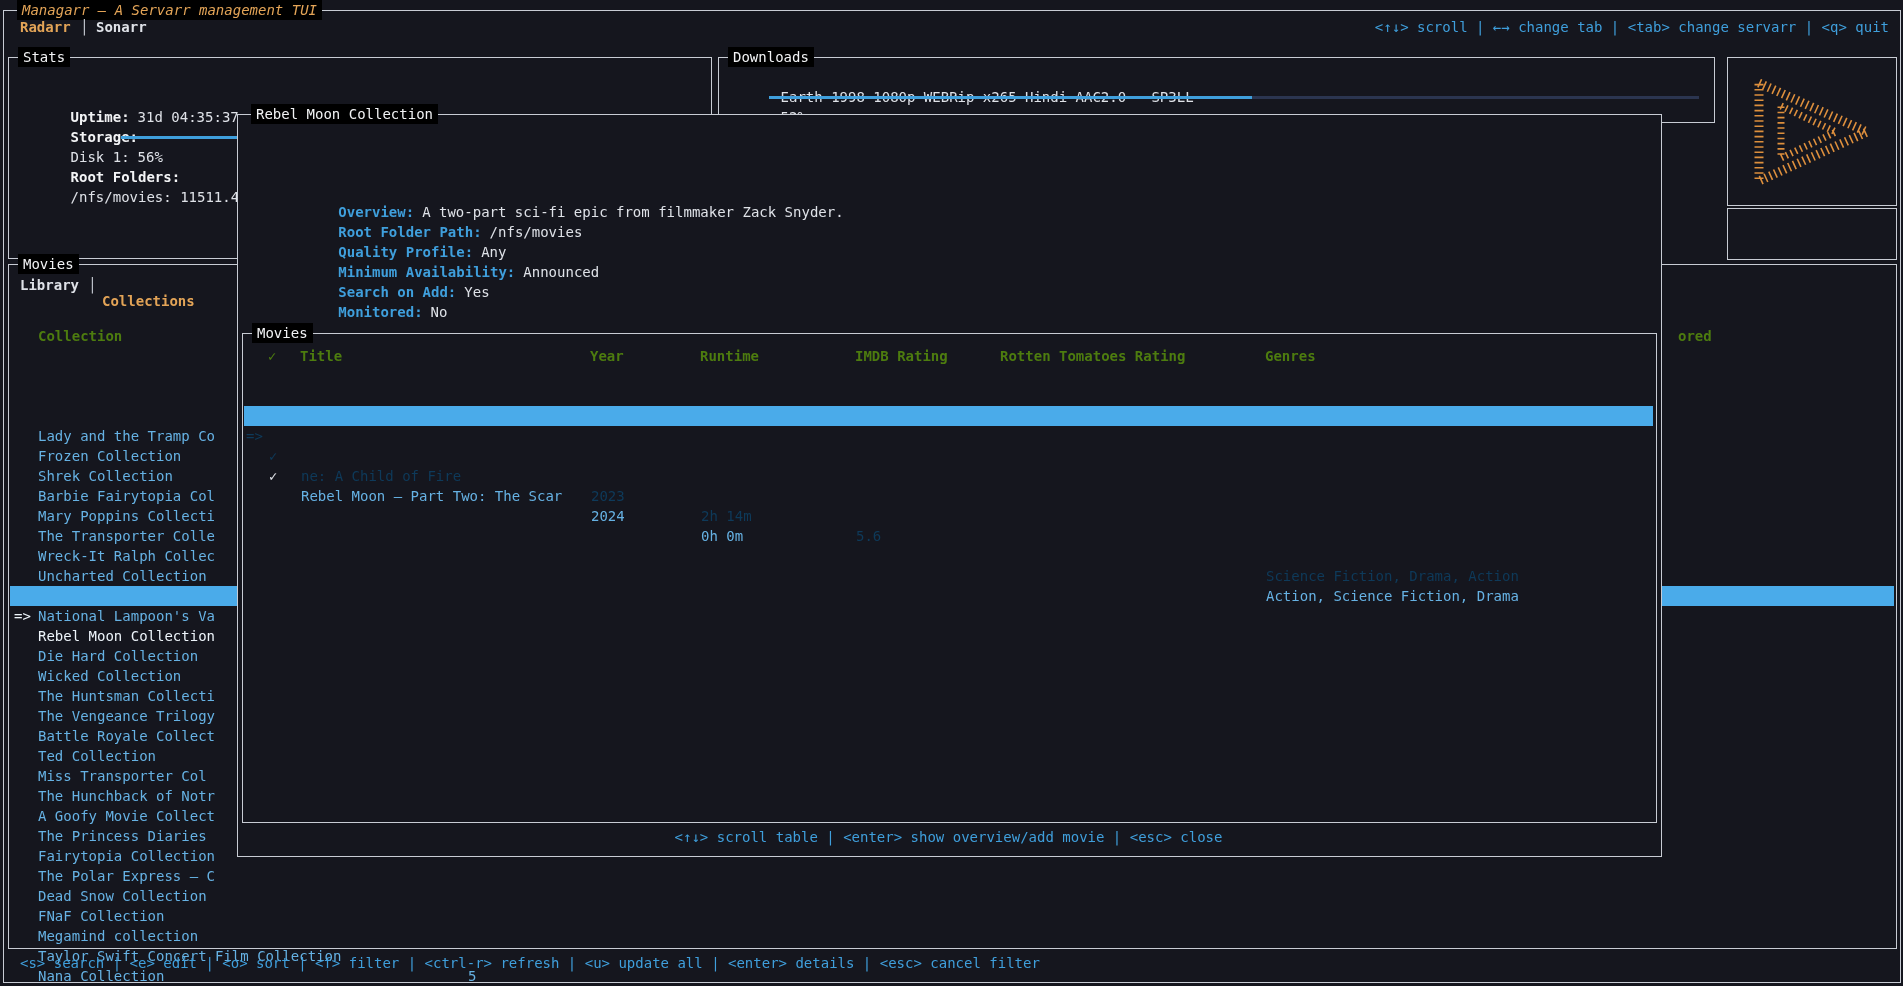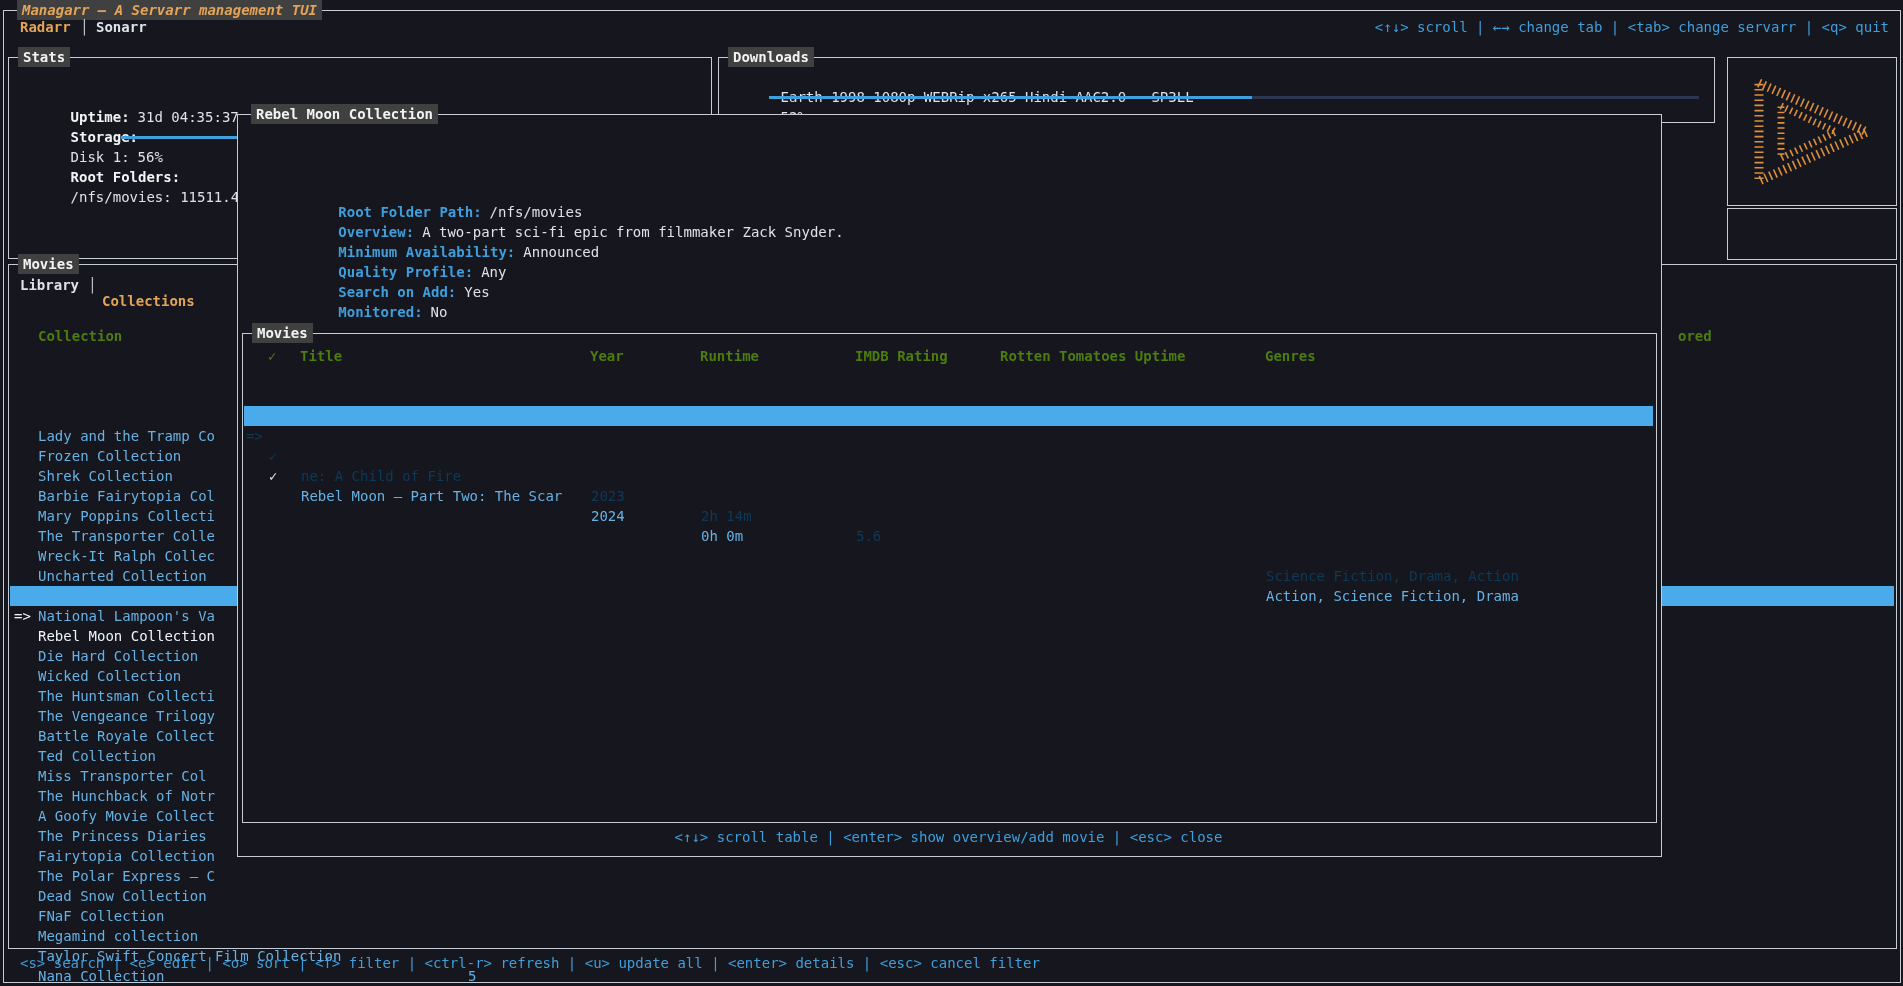--- a/index.html
+++ b/index.html
@@ -1,21 +1,21 @@
 <!DOCTYPE html>
 <html><head>
 <meta charset="utf-8">
 <title>Managarr</title>
 <style>
   html,body{margin:0;padding:0;background:#0b0c11}
   #screen{position:relative;width:1903px;height:986px;background:#15161e;overflow:hidden;
     font-family:"DejaVu Sans Mono",monospace;font-size:14px;line-height:20px;color:#dfe2e8}
   .panel{position:absolute;border:1px solid #c8ccd4;background:#15161e}
-  .ptitle{position:absolute;top:-11px;left:9px;background:#404040;padding:0 5px;
-    font-weight:bold;color:#f2f3f5;white-space:pre}
+  .ptitle{position:absolute;top:-11px;left:9px;background:#000000;padding:0 5px;
+    font-weight:normal;color:#f2f3f5;white-space:pre}
   .abs{position:absolute;white-space:pre}
   .line{position:absolute;white-space:pre;left:11px}
   .lbl{font-weight:bold;color:#f2f3f5;margin-right:8px}
   .bold{font-weight:bold}
   .italic{font-style:italic}
   .orange{color:#e3a457}
   .blue{color:#3f9fdc}
   .white{color:#dfe2e8}
   .gfill{position:absolute;height:3px;background:#3f9fdc}
   .gtrack{position:absolute;height:3px;background:#2b3550}
@@ -316,43 +316,43 @@
     </div>
   </div>
 
   <span class="abs blue" style="top:953px;left:20px">&lt;s&gt; search | &lt;e&gt; edit | &lt;o&gt; sort | &lt;f&gt; filter | &lt;ctrl-r&gt; refresh | &lt;u&gt; update all | &lt;enter&gt; details | &lt;esc&gt; cancel filter</span>
 
   <div class="panel" style="left:237px;top:114px;width:1423px;height:741px;z-index:10">
     <span class="ptitle" style="left:13px">Rebel Moon Collection</span>
 
     <div class="abs" style="left:16px;top:27px">
       <div class="fline">
+          <span class="flabel">Overview:</span><span class="fvalue">A two-part sci-fi epic from filmmaker Zack Snyder.</span>
+        </div><div class="fline">
           <span class="flabel">Root Folder Path:</span><span class="fvalue">/nfs/movies</span>
         </div><div class="fline">
-          <span class="flabel">Overview:</span><span class="fvalue">A two-part sci-fi epic from filmmaker Zack Snyder.</span>
+          <span class="flabel">Quality Profile:</span><span class="fvalue">Any</span>
         </div><div class="fline">
           <span class="flabel">Minimum Availability:</span><span class="fvalue">Announced</span>
-        </div><div class="fline">
-          <span class="flabel">Quality Profile:</span><span class="fvalue">Any</span>
         </div><div class="fline">
           <span class="flabel">Search on Add:</span><span class="fvalue">Yes</span>
         </div><div class="fline">
           <span class="flabel">Monitored:</span><span class="fvalue">No</span>
         </div>
     </div>
 
     <div class="panel" style="left:4px;top:218px;width:1413px;height:488px">
       <span class="ptitle">Movies</span>
       <div class="thead" style="top:12px">
         <span class="hcheck">✓</span>
         <span class="htitle">Title</span>
         <span class="hyear">Year</span>
         <span class="hrun">Runtime</span>
         <span class="himdb">IMDB Rating</span>
-        <span class="hrt">Rotten Tomatoes Uptime</span>
+        <span class="hrt">Rotten Tomatoes Rating</span>
         <span class="hgen">Genres</span>
       </div>
       <div class="abs" style="left:1px;top:32px;width:1409px">
         <div class="mrow selected">
             <span class="hm">=&gt;</span>
             <span class="hcheck">✓</span>
             <span class="htitle">ne: A Child of Fire</span>
             <span class="hyear">2023</span>
             <span class="hrun">2h 14m</span>
             <span class="himdb">5.6</span>

